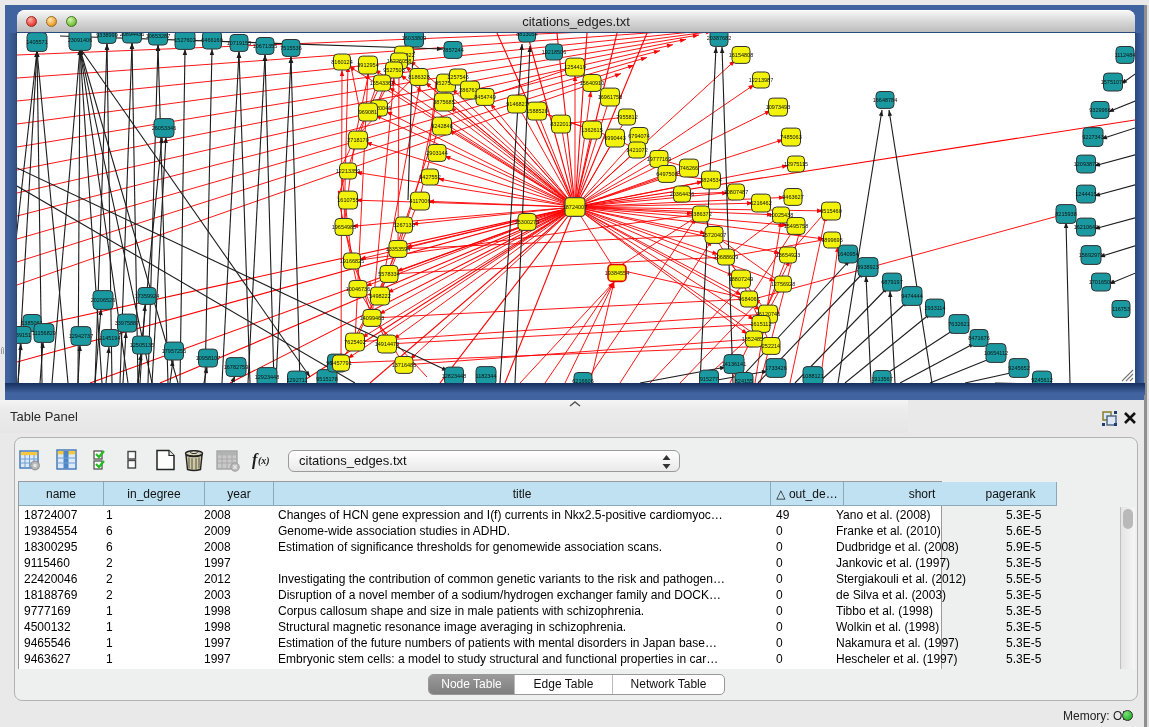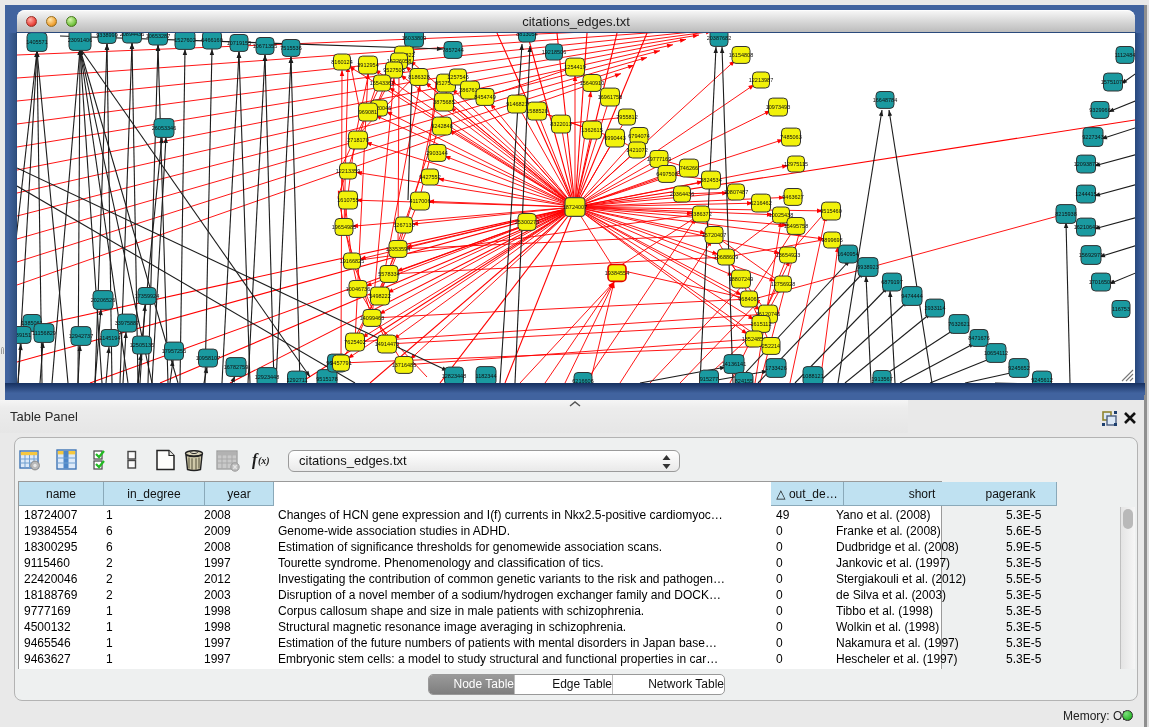--- a/index.html
+++ b/index.html
@@ -21,21 +21,21 @@
 .tblwrap{position:absolute;left:18px;top:481px;width:924px;height:188px;background:#fff;border:1px solid #9a9a9a;border-bottom:none}
 .thead{position:absolute;left:0;top:0;height:24px;background:#bfe1f1;border-bottom:1px solid #8aa9b9;font-size:12px;color:#111;text-align:center;line-height:24px;border-right:1px solid #8aa9b9}
 .tr{position:absolute;left:0;width:1074px;height:16px;font-size:12px;color:#000;white-space:nowrap}
 .tr span{position:absolute;top:0;line-height:16px;overflow:hidden}
 .c0{left:5px;width:80px}.c1{left:87px;width:95px}.c2{left:185px;width:66px}
 .c3{left:259px;width:490px}.c4{left:757px;width:68px}
 .c5{left:817px;width:157px;}.c6{left:987px;width:90px}
 .vsb{position:absolute;left:1101px;top:25px;width:15px;height:162px;background:linear-gradient(90deg,#e4e4e4,#f6f6f6);border-left:1px solid #c0c0c0}
 .vthumb{position:absolute;left:2px;top:2px;width:10px;height:20px;background:#b9b9b9;border-radius:5px}
 .tabs{position:absolute;left:428px;top:674px;height:21px;display:flex;font-size:12px;border:1px solid #999;border-radius:5px;overflow:hidden;background:#fff}
-.tab{line-height:19px;color:#111;text-align:right}
+.tab{line-height:19px;color:#111;text-align:center}
 .tabsel{background:linear-gradient(#9a9a9a,#7e7e7e);color:#fff}
 .tabsep{width:1px;background:#bbb}
 .mem{position:absolute;left:1063px;top:709px;font-size:12px;color:#222}
 .memdot{position:absolute;left:1122px;top:710px;width:11px;height:11px;border-radius:50%;background:radial-gradient(circle at 35% 30%,#7de07d,#2eb82e 70%,#1d8f1d);border:1px solid #2c2c2c}
 </style></head><body>
 <div class="desktop"></div>
 <div class="shR"></div>
 <div class="shL"></div>
 <div class="rstrip"></div>
 <div style="position:absolute;left:1px;top:347px;width:3px;height:7px;border:1px solid #9a9a9a;border-radius:50% 50% 0 0;border-bottom:none"></div>
@@ -808,56 +808,56 @@
 </svg>
 <div class="combo">citations_edges.txt
  <svg style="position:absolute;right:8px;top:4px" width="9" height="14">
       <path d="M4.5 0 L8.5 5 H0.5 z M4.5 14 L0.5 9 H8.5 z" fill="#333"></path>
     </svg>
 </div>
 <div class="tblwrap">
  <div class="thead" style="left:0;width:85px">name</div>
  <div class="thead" style="left:85px;width:101px">in_degree</div>
  <div class="thead" style="left:186px;width:69px">year</div>
+ <div class="thead" style="left:255px;width:497px">title</div>
  <div class="thead" style="left:752px;width:73px">△ out_de…</div>
  <div class="thead" style="left:825px;width:157px">short</div>
  <div class="thead" style="left:946px;width:92px">pagerank</div>
  <div style="position:absolute;left:0;top:25px;width:1116px;height:163px;overflow:hidden">
  <div class="tr" style="top:0px">
         <span class="c0">18724007</span>
         <span class="c1">1</span>
         <span class="c2">2008</span>
         <span class="c3">Changes of HCN gene expression and I(f) currents in Nkx2.5-positive cardiomyoc…</span>
         <span class="c4">49</span>
         <span class="c5">Yano et al. (2008)</span>
         <span class="c6">5.3E-5</span>
       </div>
       <div class="tr" style="top:16px">
         <span class="c0">19384554</span>
         <span class="c1">6</span>
         <span class="c2">2009</span>
         <span class="c3">Genome-wide association studies in ADHD.</span>
         <span class="c4">0</span>
-        <span class="c5">Franke et al. (2008)</span>
+        <span class="c5">Franke et al. (2010)</span>
         <span class="c6">5.6E-5</span>
       </div>
       <div class="tr" style="top:32px">
         <span class="c0">18300295</span>
         <span class="c1">6</span>
         <span class="c2">2008</span>
         <span class="c3">Estimation of significance thresholds for genomewide association scans.</span>
         <span class="c4">0</span>
         <span class="c5">Dudbridge et al. (2008)</span>
         <span class="c6">5.9E-5</span>
       </div>
       <div class="tr" style="top:48px">
         <span class="c0">9115460</span>
         <span class="c1">2</span>
         <span class="c2">1997</span>
-        <span class="c3">Tourette syndrome. Phenomenology and classification of tics.</span>
         <span class="c4">0</span>
         <span class="c5">Jankovic et al. (1997)</span>
         <span class="c6">5.3E-5</span>
       </div>
       <div class="tr" style="top:64px">
         <span class="c0">22420046</span>
         <span class="c1">2</span>
         <span class="c2">2012</span>
         <span class="c3">Investigating the contribution of common genetic variants to the risk and pathogen…</span>
         <span class="c4">0</span>

